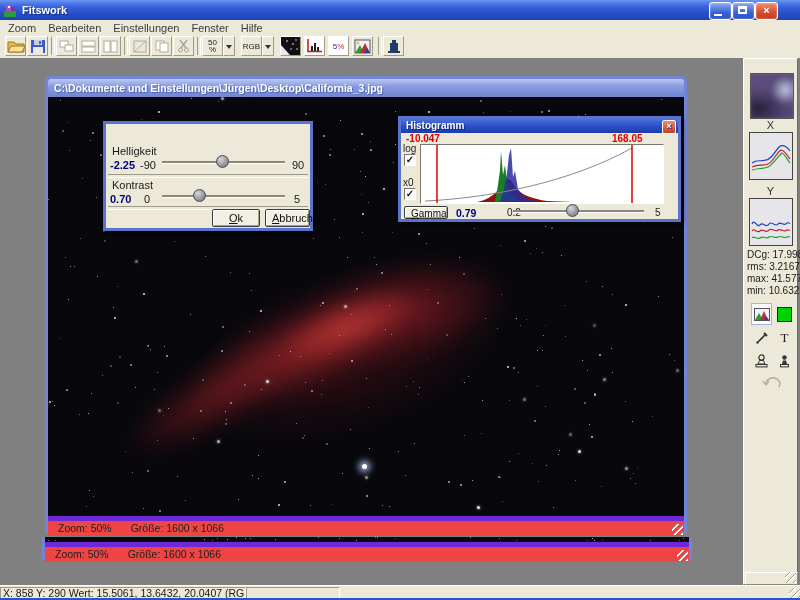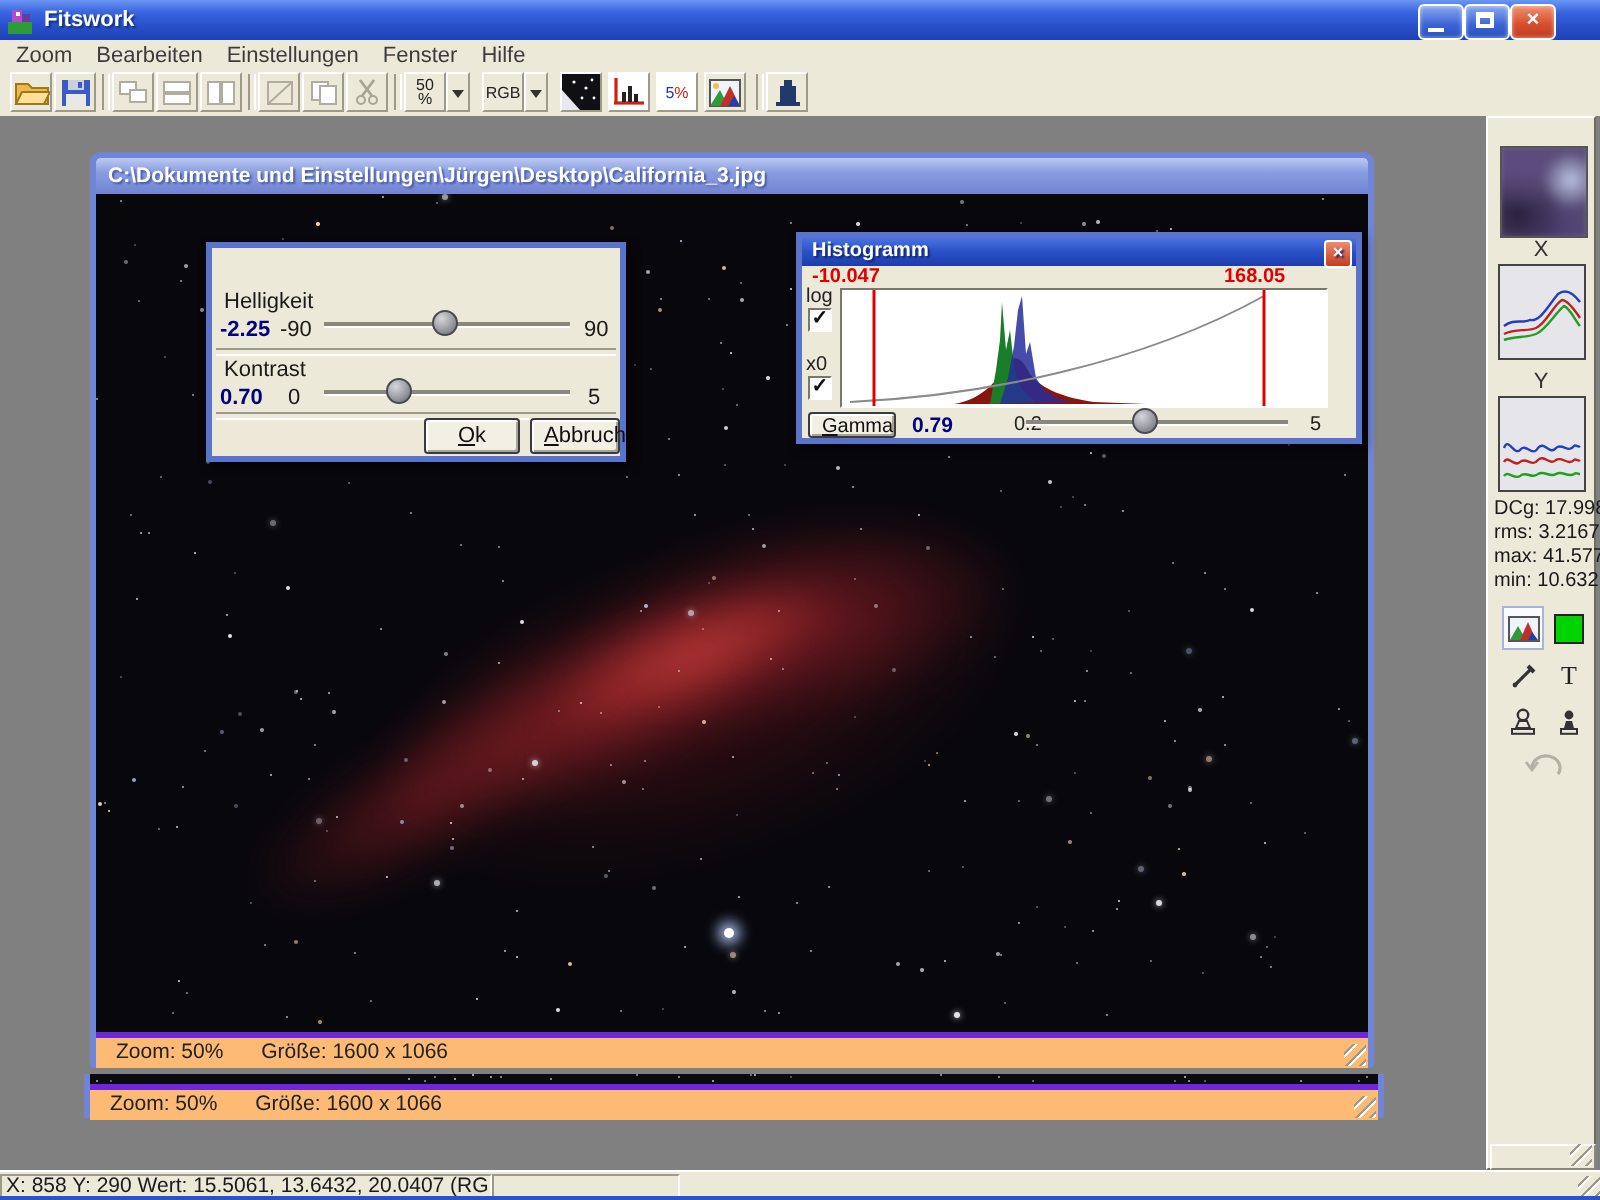--- a/index.html
+++ b/index.html
@@ -40,21 +40,21 @@
   .imgwin{position:absolute;left:45px;top:76px;width:642px;height:458px;
     border:3px solid #7185d6;border-radius:5px 5px 2px 2px;box-sizing:border-box;background:#000;}
   .child-title{height:18px;background:linear-gradient(180deg,#bcc9f2 0%,#8a9ce0 40%,#7183d2 100%);
     color:#fff;font-weight:bold;font-size:10.5px;line-height:18px;padding-left:6px;
     text-shadow:1px 1px 1px #4a5da8;white-space:nowrap;overflow:hidden;border-radius:2px 2px 0 0;}
   .starfield{position:relative;width:636px;height:419px;background:#07070c;overflow:hidden;}
   .starfield i{position:absolute;display:block;border-radius:50%;}
   .neb{position:absolute;border-radius:50%;filter:blur(9px);}
   .brightstar{position:absolute;left:314px;top:367px;width:5px;height:5px;border-radius:50%;
     background:#fff;box-shadow:0 0 7px 3px rgba(185,205,255,.95);z-index:5;}
-  .childstatus{position:relative;height:15px;background:#fdba74;border-top:3px solid #6d28d9;
+  .childstatus{position:relative;height:15px;background:#ef4444;border-top:5px solid #6d28d9;
     font-size:10.5px;line-height:15px;color:#222;white-space:nowrap;}
   .childstatus .zl{margin-left:10px;}
   .childstatus .sl{margin-left:16px;}
   .grip{position:absolute;right:1px;bottom:1px;width:11px;height:11px;
     background:repeating-linear-gradient(135deg,transparent 0 3px,#9e9a8a 3px 4px,#fff 4px 5px);}
   .bgwin{position:absolute;left:42px;top:537px;width:650px;height:22px;box-sizing:border-box;
     border:3px solid #7185d6;border-top:none;background:#ece9d8;}
   .bgsliver{position:relative;height:5px;background:#0a0a10;overflow:hidden;}
   .bgsliver i{position:absolute;display:block;border-radius:50%;}
   

